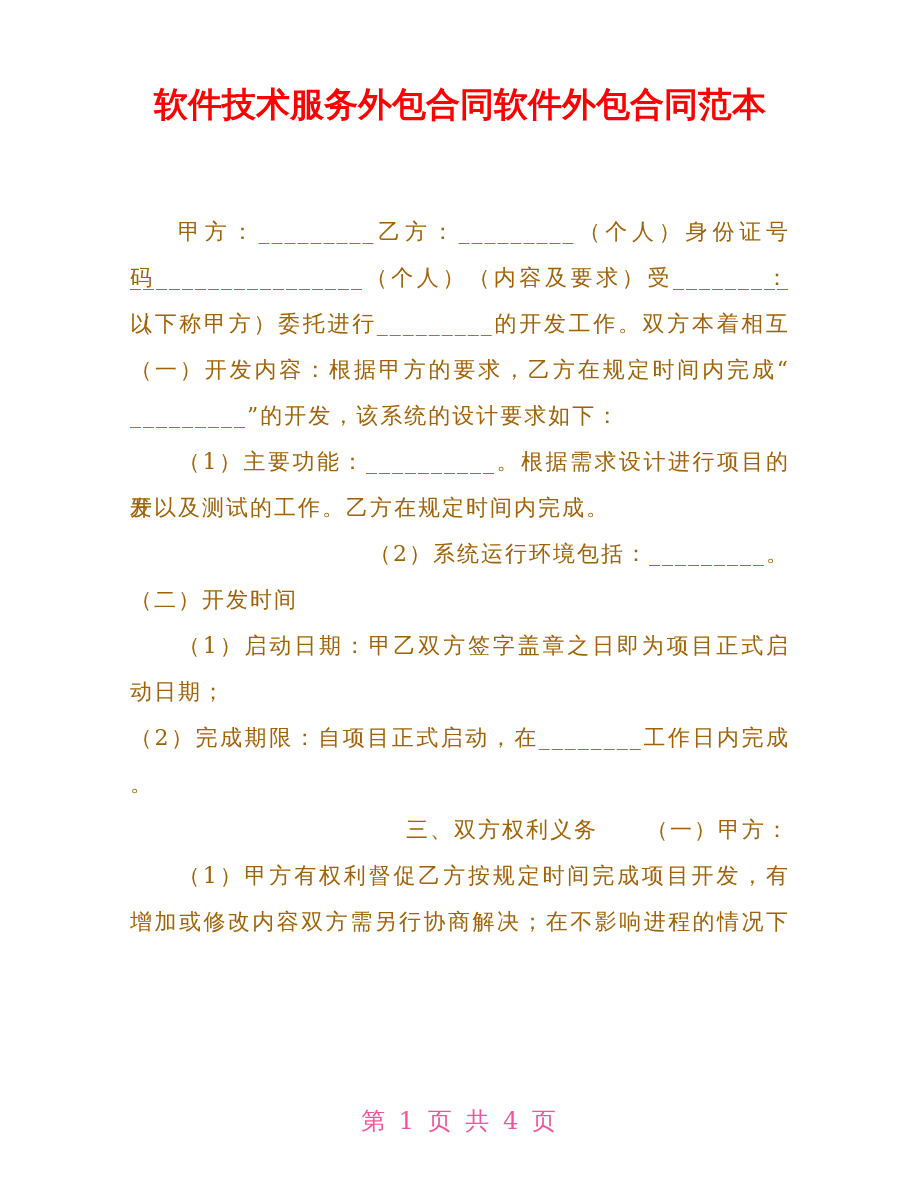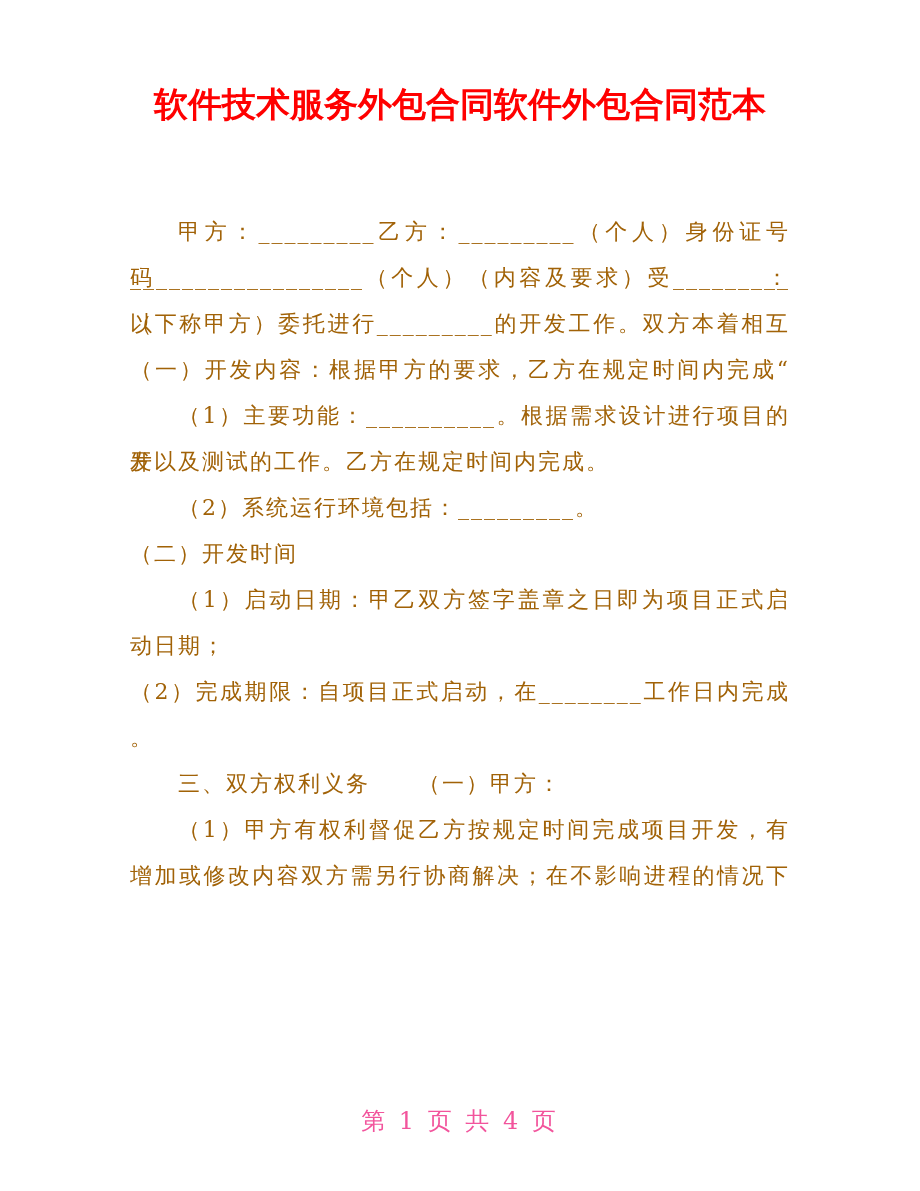--- a/index.html
+++ b/index.html
@@ -39,20 +39,21 @@
     letter-spacing: 2px;
     color: #222222;
   }
   .line {
     height: 46px;
     overflow: visible;
     text-align: left;
   }
   .line.indent {
     text-indent: 48px;
+    text-align: right;
   }
   .line.full {
     text-align: justify;
     text-align-last: justify;
     text-justify: inter-character;
   }
   .footer {
     position: absolute;
     top: 1108px;
     left: 0;
@@ -69,20 +70,21 @@
 
 <div class="page">
 
   <h1 class="title" style="color: rgb(255, 0, 0);">软件技术服务外包合同软件外包合同范本</h1>
 
   <div class="body" style="color: #a16207;">
     <div class="line indent full">甲方：_________乙方：_________（个人）身份证号码：</div>
     <div class="line full">__________________（个人）（内容及要求）受_________（</div>
     <div class="line full">以下称甲方）委托进行_________的开发工作。双方本着相互</div>
     <div class="line full">（一）开发内容：根据甲方的要求，乙方在规定时间内完成“</div>
+    <div class="line">_________”的开发，该系统的设计要求如下：</div>
     <div class="line indent full">（1）主要功能：__________。根据需求设计进行项目的开</div>
     <div class="line">发以及测试的工作。乙方在规定时间内完成。</div>
     <div class="line indent">（2）系统运行环境包括：_________。</div>
     <div class="line">（二）开发时间</div>
     <div class="line indent full">（1）启动日期：甲乙双方签字盖章之日即为项目正式启</div>
     <div class="line">动日期；</div>
     <div class="line full">（2）完成期限：自项目正式启动，在________工作日内完成</div>
     <div class="line">。</div>
     <div class="line indent">三、双方权利义务　　（一）甲方：</div>
     <div class="line indent full">（1）甲方有权利督促乙方按规定时间完成项目开发，有</div>

